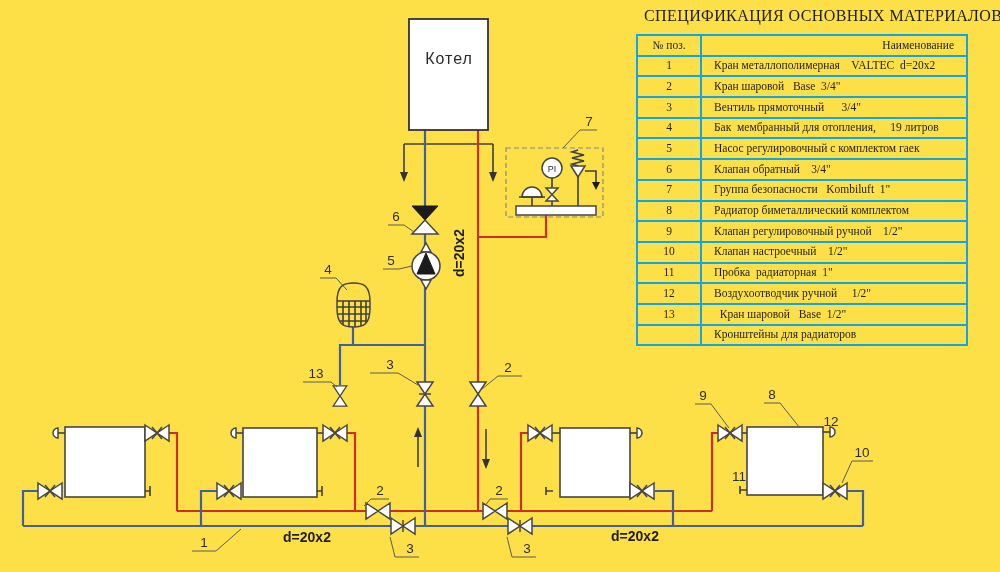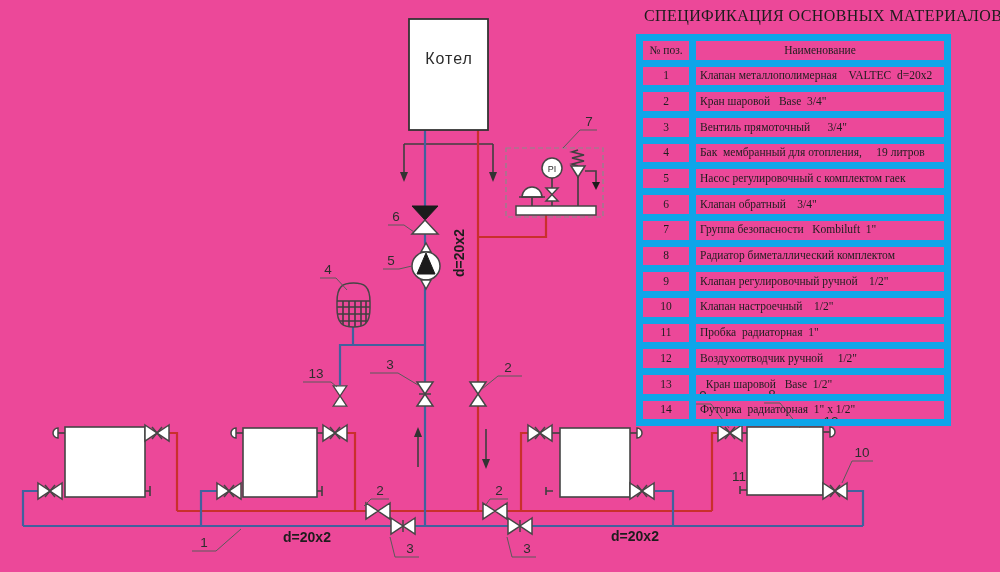--- a/index.html
+++ b/index.html
@@ -1,28 +1,28 @@
 <!DOCTYPE html>
 <html><head>
 <meta charset="utf-8">
 <style>
   html,body{margin:0;padding:0;background:#fff;}
-  .canvas{position:relative;width:1000px;height:572px;background:#ec4899;overflow:hidden;
+  .canvas{position:relative;width:1000px;height:572px;background:#fde047;overflow:hidden;
           font-family:"Liberation Sans",sans-serif;}
   .title{position:absolute;left:644px;top:7px;width:356px;text-align:center;
          font-family:"Liberation Serif",serif;font-size:16px;letter-spacing:.4px;color:#1c1c1c;
          white-space:nowrap;}
   .spec{position:absolute;left:636px;top:34px;}
   .spec table{border-collapse:collapse;border:2px solid #2f2f2f;
               font-family:"Liberation Serif",serif;font-size:11.5px;color:#1e1e1e;}
-  .spec th,.spec td{border:7px solid #0ea5e9;height:18.7px;padding:0 4px;white-space:pre;
+  .spec th,.spec td{border:2px solid #0ea5e9;height:18.7px;padding:0 12px;white-space:pre;
                     font-weight:normal;line-height:1;}
   .spec .c-pos{width:38px;text-align:center;}
   .spec .c-name{width:240px;text-align:left;}
-  .spec thead .c-name{text-align:center;}
+  .spec thead .c-name{text-align:right;}
   svg{position:absolute;left:0;top:0;}
   .pr{stroke:#c9302c;stroke-width:2.2;fill:none;}
   .pb{stroke:#41619e;stroke-width:2.2;fill:none;}
   .pg{stroke:#3f3f3f;stroke-width:1.6;fill:none;}
   .sym{stroke:#454545;stroke-width:1.5;fill:#fff;}
   .symk{stroke:#1b1b1b;stroke-width:1;fill:#1b1b1b;}
   .thin{stroke:#5a5a5a;stroke-width:1;fill:none;}
   .lbl{font:13.5px "Liberation Sans",sans-serif;fill:#2e2e2e;text-anchor:middle;}
   .dim{font:600 14px "Liberation Sans",sans-serif;fill:#1d1d1d;text-anchor:middle;}
   .boilertxt{font:16px "Liberation Sans",sans-serif;fill:#2b2b2b;text-anchor:middle;letter-spacing:1px;}
@@ -255,21 +255,21 @@
     <table>
       <thead>
         <tr>
           <th class="c-pos">№ поз.</th>
           <th class="c-name">Наименование</th>
         </tr>
       </thead>
       <tbody>
         <tr>
             <td class="c-pos">1</td>
-            <td class="c-name">Клапан металлополимерная    VALTEC  d=20x2</td>
+            <td class="c-name">Кран металлополимерная    VALTEC  d=20x2</td>
           </tr>
         <tr>
             <td class="c-pos">2</td>
             <td class="c-name">Кран шаровой   Base  3/4"</td>
           </tr>
         <tr>
             <td class="c-pos">3</td>
             <td class="c-name">Вентиль прямоточный      3/4"</td>
           </tr>
         <tr>
@@ -306,20 +306,20 @@
           </tr>
         <tr>
             <td class="c-pos">12</td>
             <td class="c-name">Воздухоотводчик ручной     1/2"</td>
           </tr>
         <tr>
             <td class="c-pos">13</td>
             <td class="c-name">  Кран шаровой   Base  1/2"</td>
           </tr>
         <tr>
-            <td class="c-pos">14</td>
-            <td class="c-name">Футорка  радиаторная  1" x 1/2"</td>
+            <td class="c-pos"></td>
+            <td class="c-name">Кронштейны для радиаторов</td>
           </tr>
       </tbody>
     </table>
   </div>
 
 </div>
 
 </body></html>

